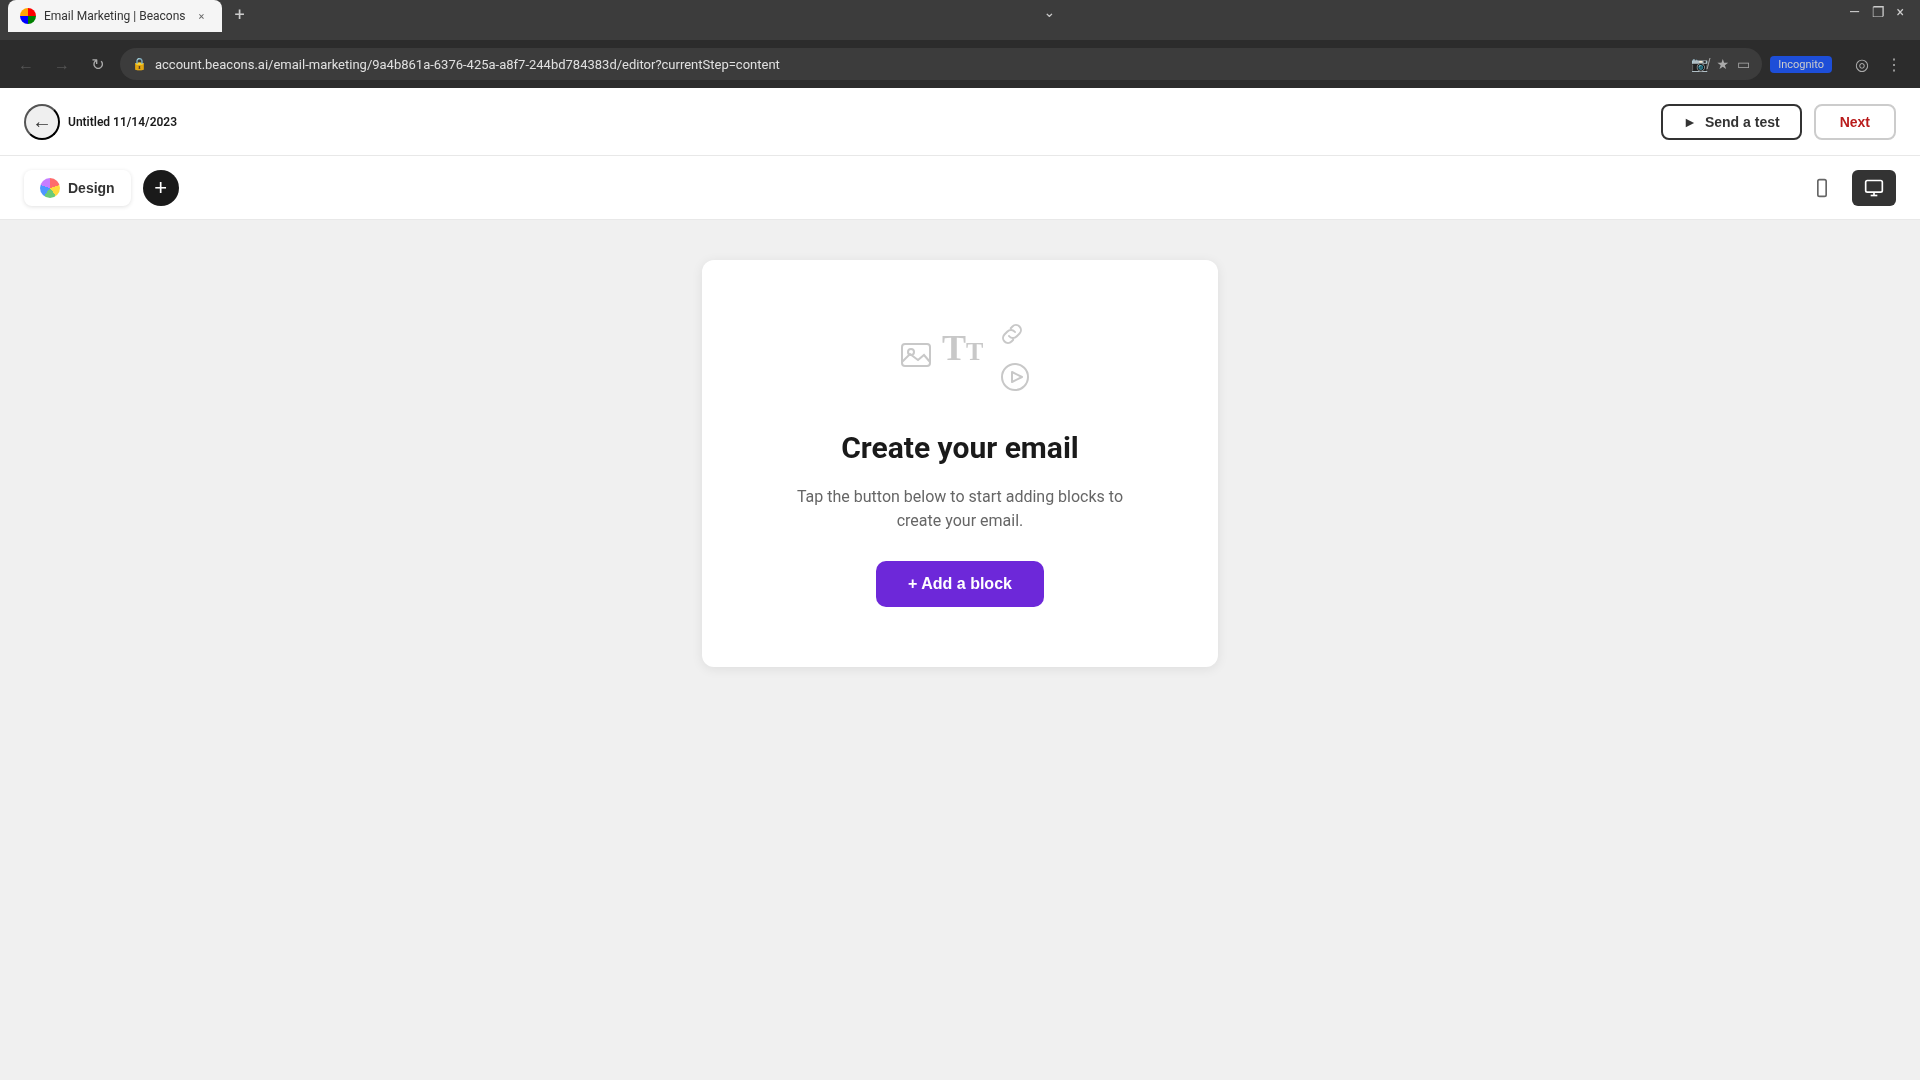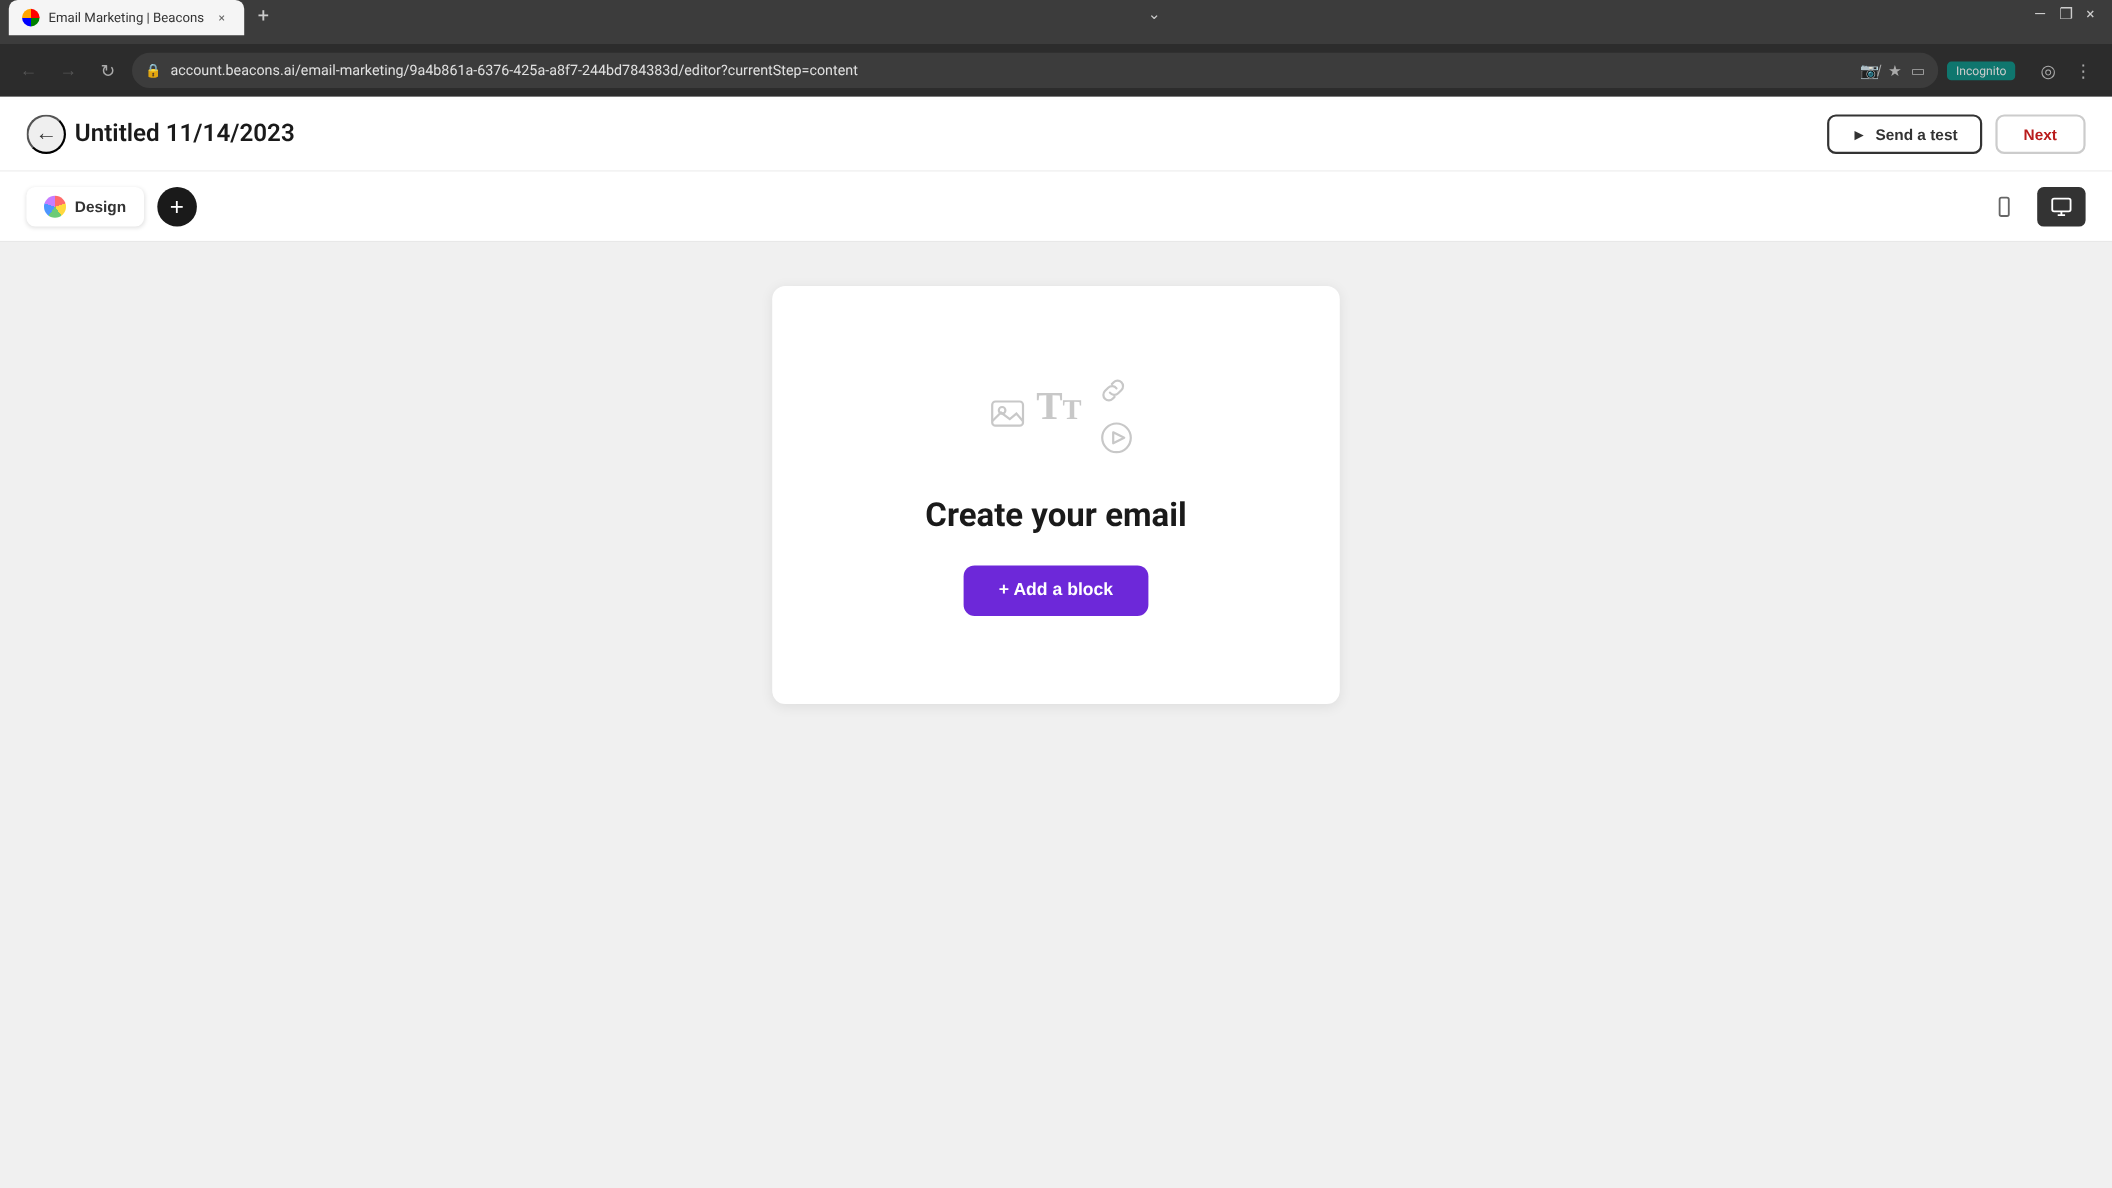--- a/index.html
+++ b/index.html
@@ -17,31 +17,31 @@
     .tab-bar-btn { color: #ccc; font-size: 14px; cursor: pointer; padding: 4px; }
 
     .address-bar { background: #2c2c2c; display: flex; align-items: center; height: 48px; padding: 0 12px; gap: 8px; }
     .nav-btn { width: 28px; height: 28px; display: flex; align-items: center; justify-content: center; color: #aaa; font-size: 16px; cursor: pointer; border-radius: 50%; }
     .nav-btn.disabled { color: #555; cursor: default; }
     .url-bar { flex: 1; height: 32px; background: #3c3c3c; border-radius: 16px; display: flex; align-items: center; padding: 0 12px; gap: 8px; }
     .url-lock { color: #aaa; font-size: 12px; }
     .url-text { font-size: 13px; color: #e0e0e0; flex: 1; }
     .url-icons { display: flex; gap: 8px; align-items: center; }
     .url-icon { color: #aaa; font-size: 14px; cursor: pointer; }
-    .incognito-badge { background: #0f766e; color: #ccc; font-size: 11px; padding: 2px 8px; border-radius: 4px; white-space: nowrap; }
+    .incognito-badge { background: #1d4ed8; color: #ccc; font-size: 11px; padding: 2px 8px; border-radius: 4px; white-space: nowrap; }
     .browser-toolbar-right { display: flex; align-items: center; gap: 4px; margin-left: 8px; }
     .browser-toolbar-right .nav-btn { color: #aaa; }
 
     
     .app { background: #fff; width: 100%; height: calc(1080px - 88px); display: flex; flex-direction: column; }
 
     
     .app-header { display: flex; align-items: center; padding: 0 24px; height: 68px; border-bottom: 1px solid #e8e8e8; background: #fff; }
     .back-btn { width: 36px; height: 36px; display: flex; align-items: center; justify-content: center; cursor: pointer; color: #333; font-size: 20px; border-radius: 50%; }
-    .page-title { font-size: 22px; font-weight: 600; color: #1a1a1a; margin-left: 8px; }
+    .page-title { font-size: 12px; font-weight: 600; color: #1a1a1a; margin-left: 8px; }
     .header-actions { margin-left: auto; display: flex; gap: 12px; align-items: center; }
     .btn-send-test { display: flex; align-items: center; gap: 8px; padding: 8px 20px; border: 2px solid #333; background: #fff; border-radius: 8px; font-size: 14px; font-weight: 600; cursor: pointer; color: #333; }
     .btn-next { padding: 8px 24px; border: 2px solid #ccc; background: #fff; border-radius: 8px; font-size: 14px; font-weight: 600; cursor: pointer; color: #b91c1c; }
 
     
     .toolbar { display: flex; align-items: center; padding: 12px 24px; border-bottom: 1px solid #e8e8e8; background: #fff; height: 64px; gap: 12px; }
     .design-btn { display: flex; align-items: center; gap: 8px; padding: 8px 16px; border: none; background: #fff; border-radius: 8px; cursor: pointer; font-size: 14px; font-weight: 600; color: #333; box-shadow: 0 1px 4px rgba(0,0,0,0.12); }
     .design-icon { width: 20px; height: 20px; border-radius: 50%; background: conic-gradient(#ff6b6b 0deg 72deg, #ffd93d 72deg 144deg, #6bcb77 144deg 216deg, #4d96ff 216deg 288deg, #c77dff 288deg 360deg); }
     .add-btn { width: 36px; height: 36px; background: #1a1a1a; border-radius: 50%; border: none; cursor: pointer; display: flex; align-items: center; justify-content: center; color: #fff; font-size: 22px; line-height: 1; }
     .toolbar-right { margin-left: auto; display: flex; gap: 8px; }
@@ -174,17 +174,20 @@
 
         <span class="cluster-icon icon-play" style="position:absolute; right:0; top:42px;">
           <svg width="30" height="30" viewBox="0 0 30 30" fill="none">
             <circle cx="15" cy="15" r="13" stroke="#c8c8c8" stroke-width="2" fill="none"></circle>
             <polygon points="12,10 22,15 12,20" stroke="#c8c8c8" stroke-width="2" fill="none" stroke-linejoin="round"></polygon>
           </svg>
         </span>
       </div>
 
       <h2 class="create-title">Create your email</h2>
+      <p class="create-desc">
+        <span>Tap the button below to start adding blocks to<br>create your email.</span>
+      </p>
       <button class="add-block-btn">+ Add a block</button>
     </div>
   </div>
 
 </div>
 
 </body></html>

